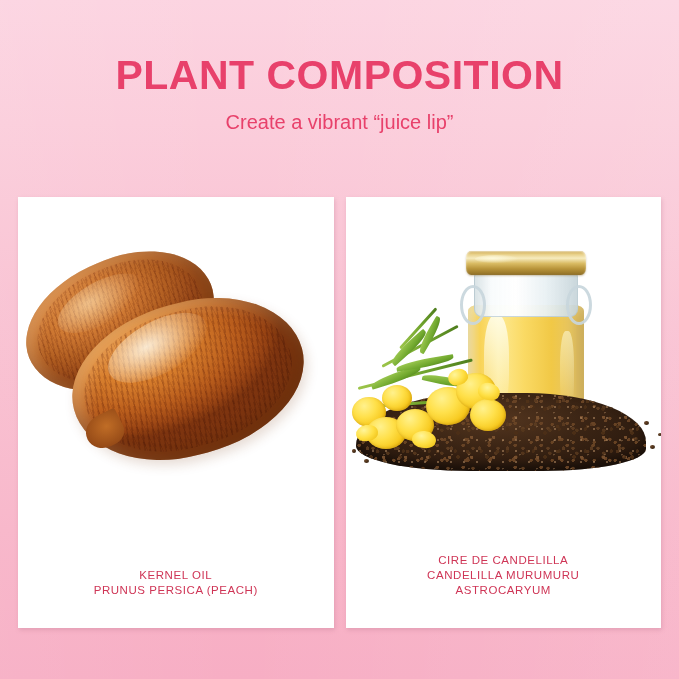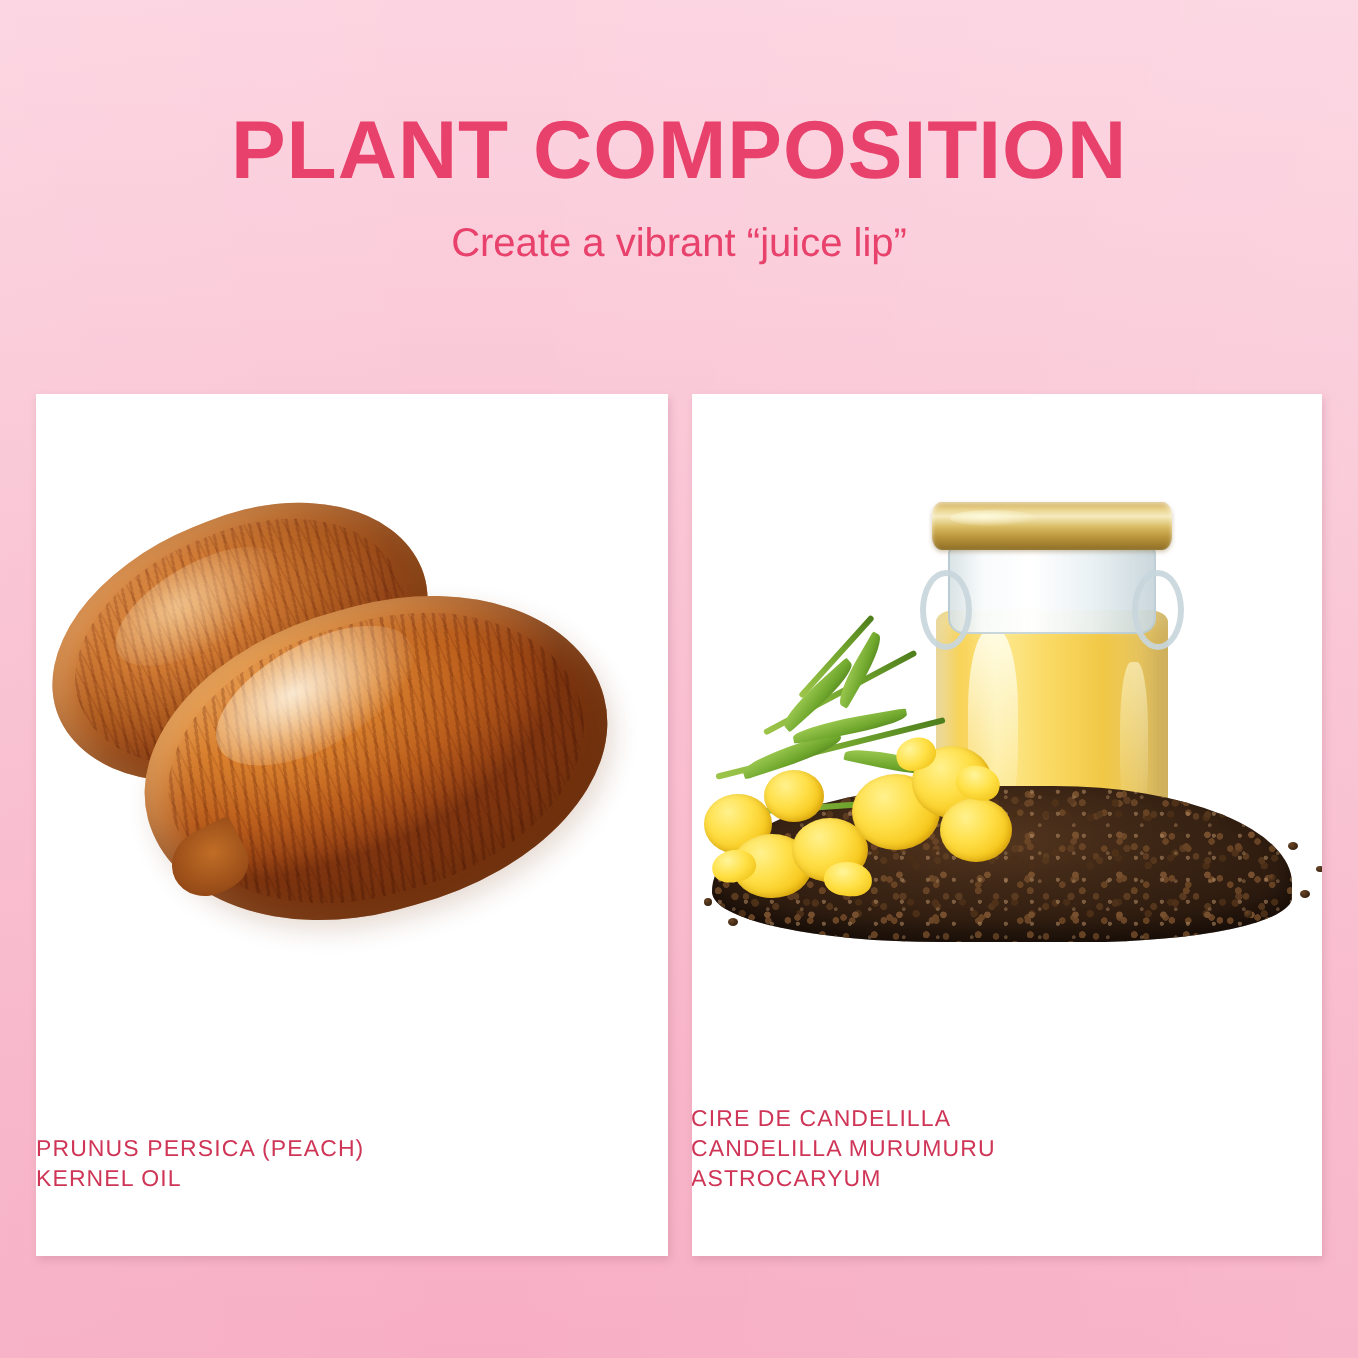--- a/index.html
+++ b/index.html
@@ -74,21 +74,21 @@
     display: flex;
     flex-direction: column;
   }
   .card-media {
     position: relative;
     flex: 1 1 auto;
     overflow: hidden;
   }
   .card-caption {
     flex: 0 0 auto;
-    text-align: left;
+    text-align: center;
     color: #cf3556;
     font-size: 11.5px;
     line-height: 15px;
     letter-spacing: 0.55px;
     font-family: "Liberation Sans", sans-serif;
     padding-bottom: 30px;
   }
   .card-caption .cap-line { display: block; white-space: nowrap; }
 
   
@@ -408,22 +408,22 @@
           <div class="almond almond-back"></div>
 
           <div class="almond almond-front">
             <div class="almond-highlight"></div>
             <div class="almond-tip"></div>
           </div>
 
         </div>
       </div>
       <div class="card-caption">
+        <span class="cap-line">KERNEL OIL</span>
         <span class="cap-line">PRUNUS PERSICA (PEACH)</span>
-        <span class="cap-line">KERNEL OIL</span>
       </div>
     </div>
 
     <div class="card">
       <div class="card-media">
         <div class="jar-scene">
 
           <div class="jar">
             <div class="jar-lid"></div>
             <div class="jar-neck"></div>

